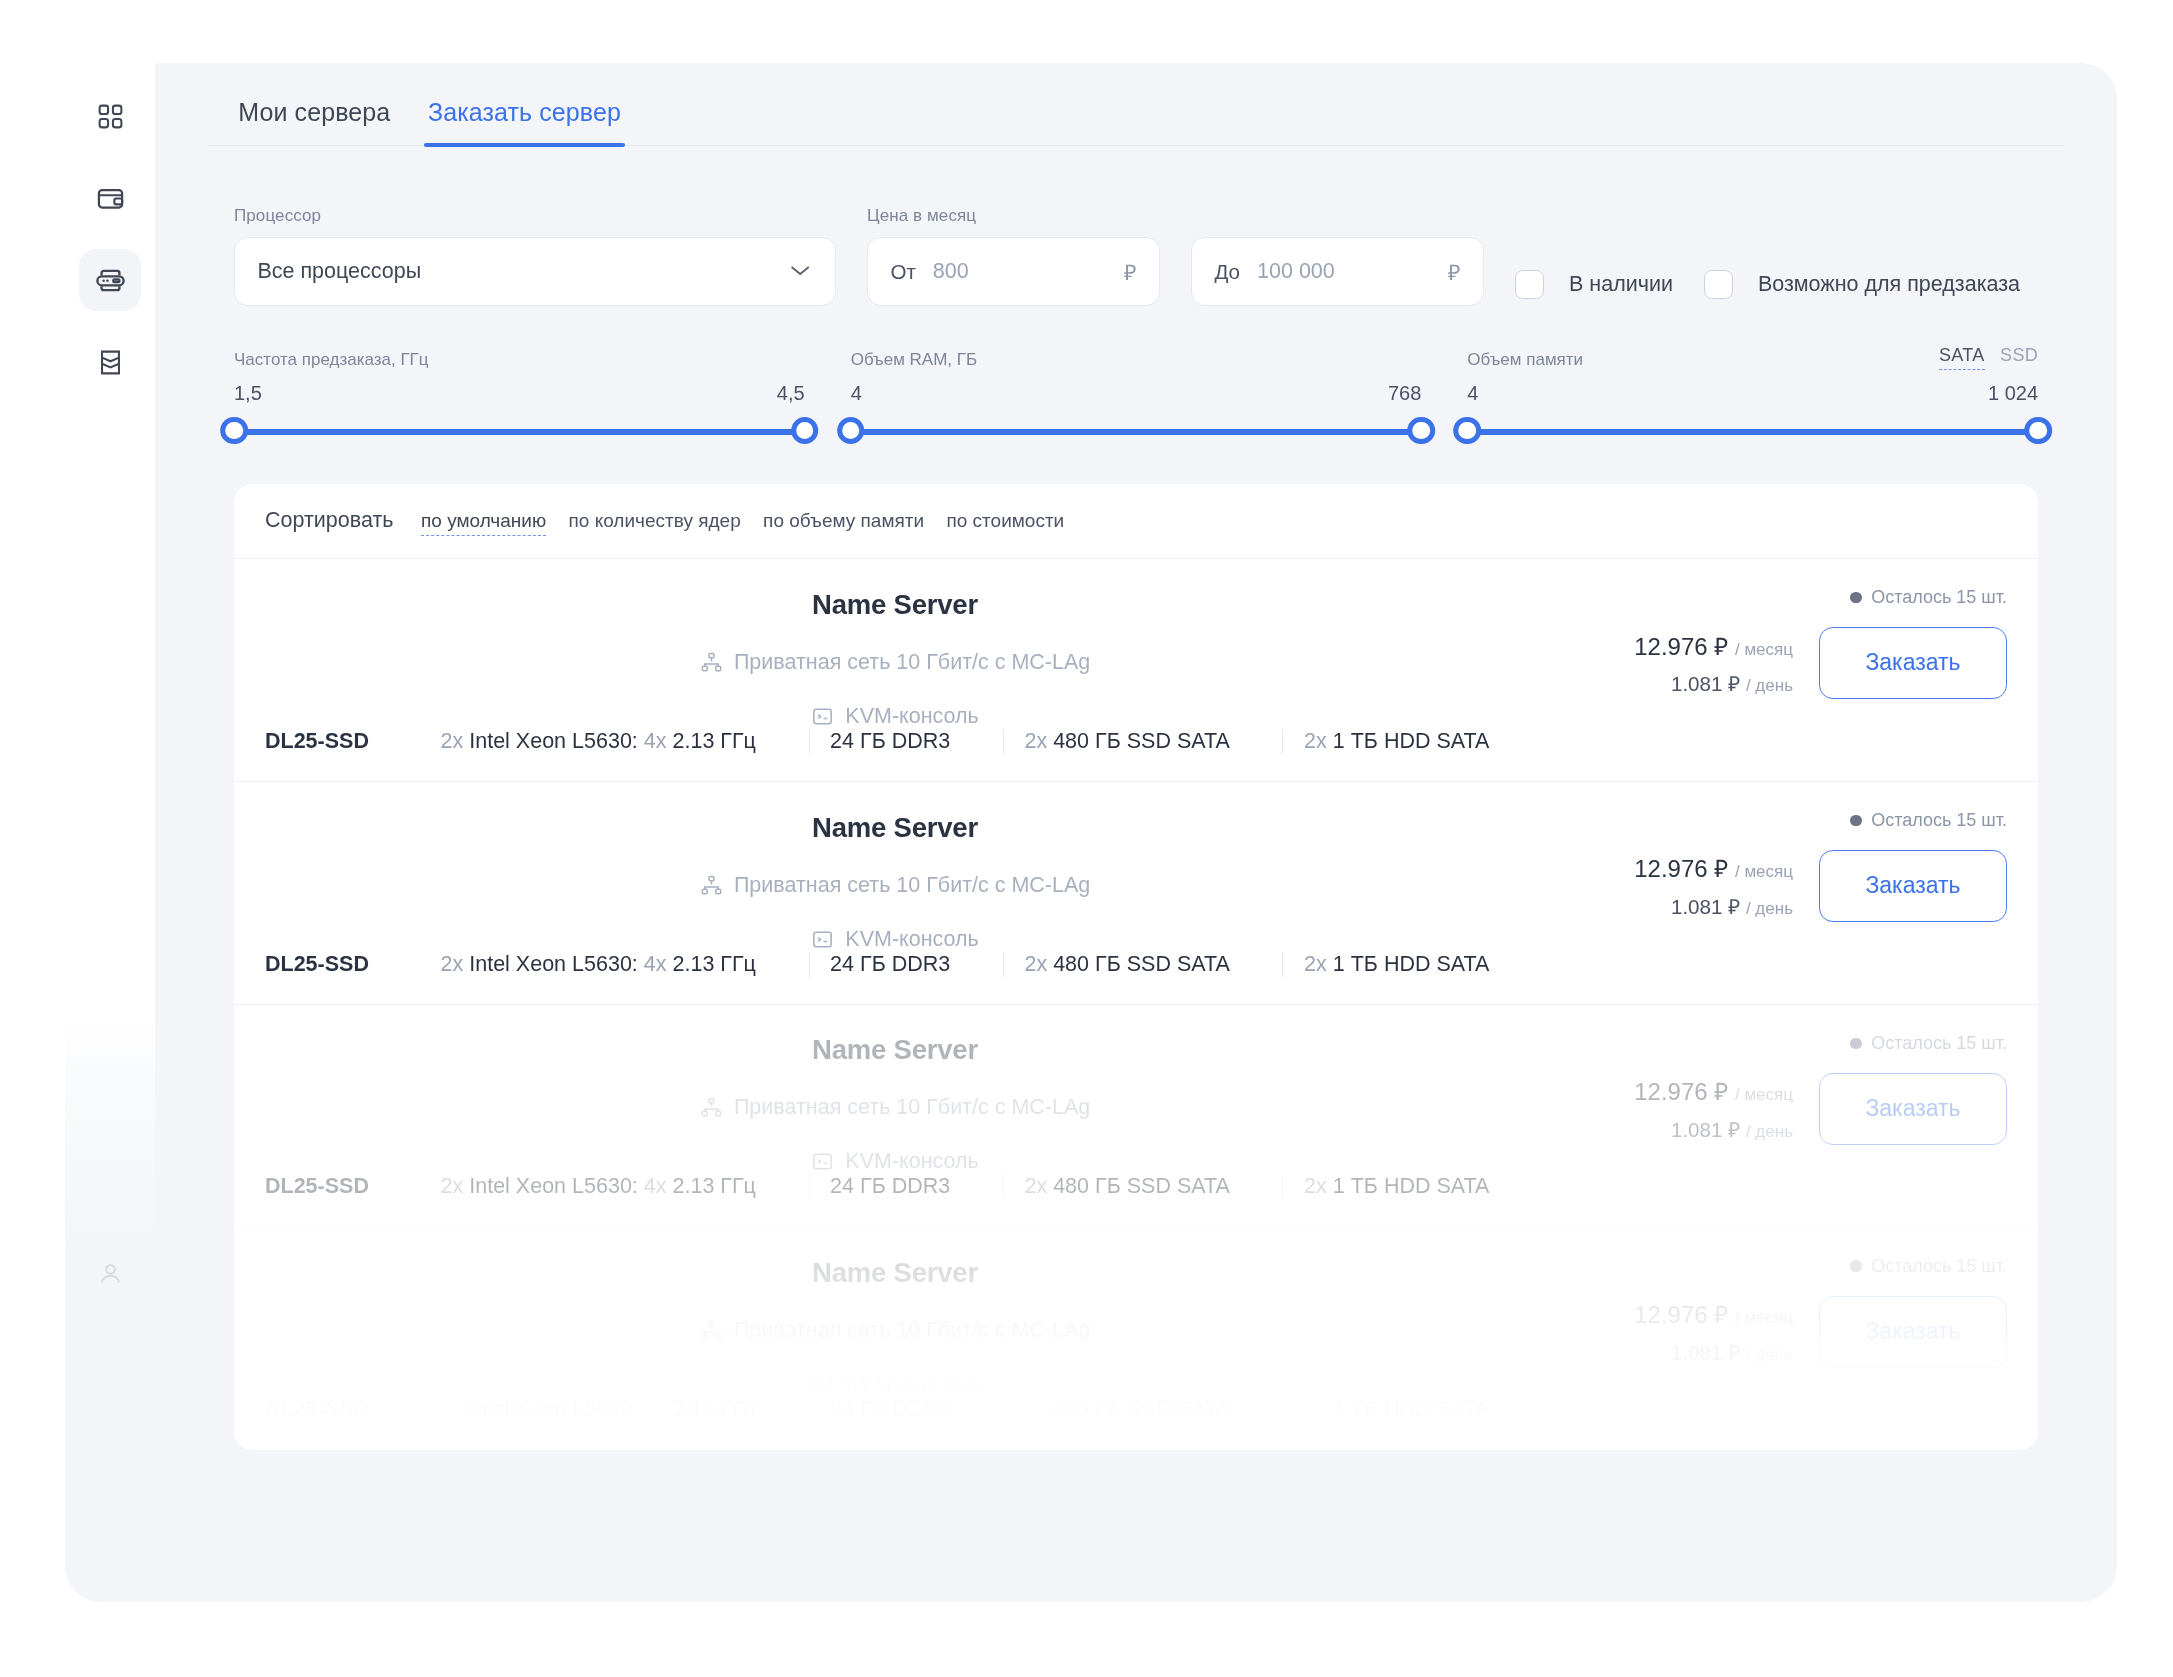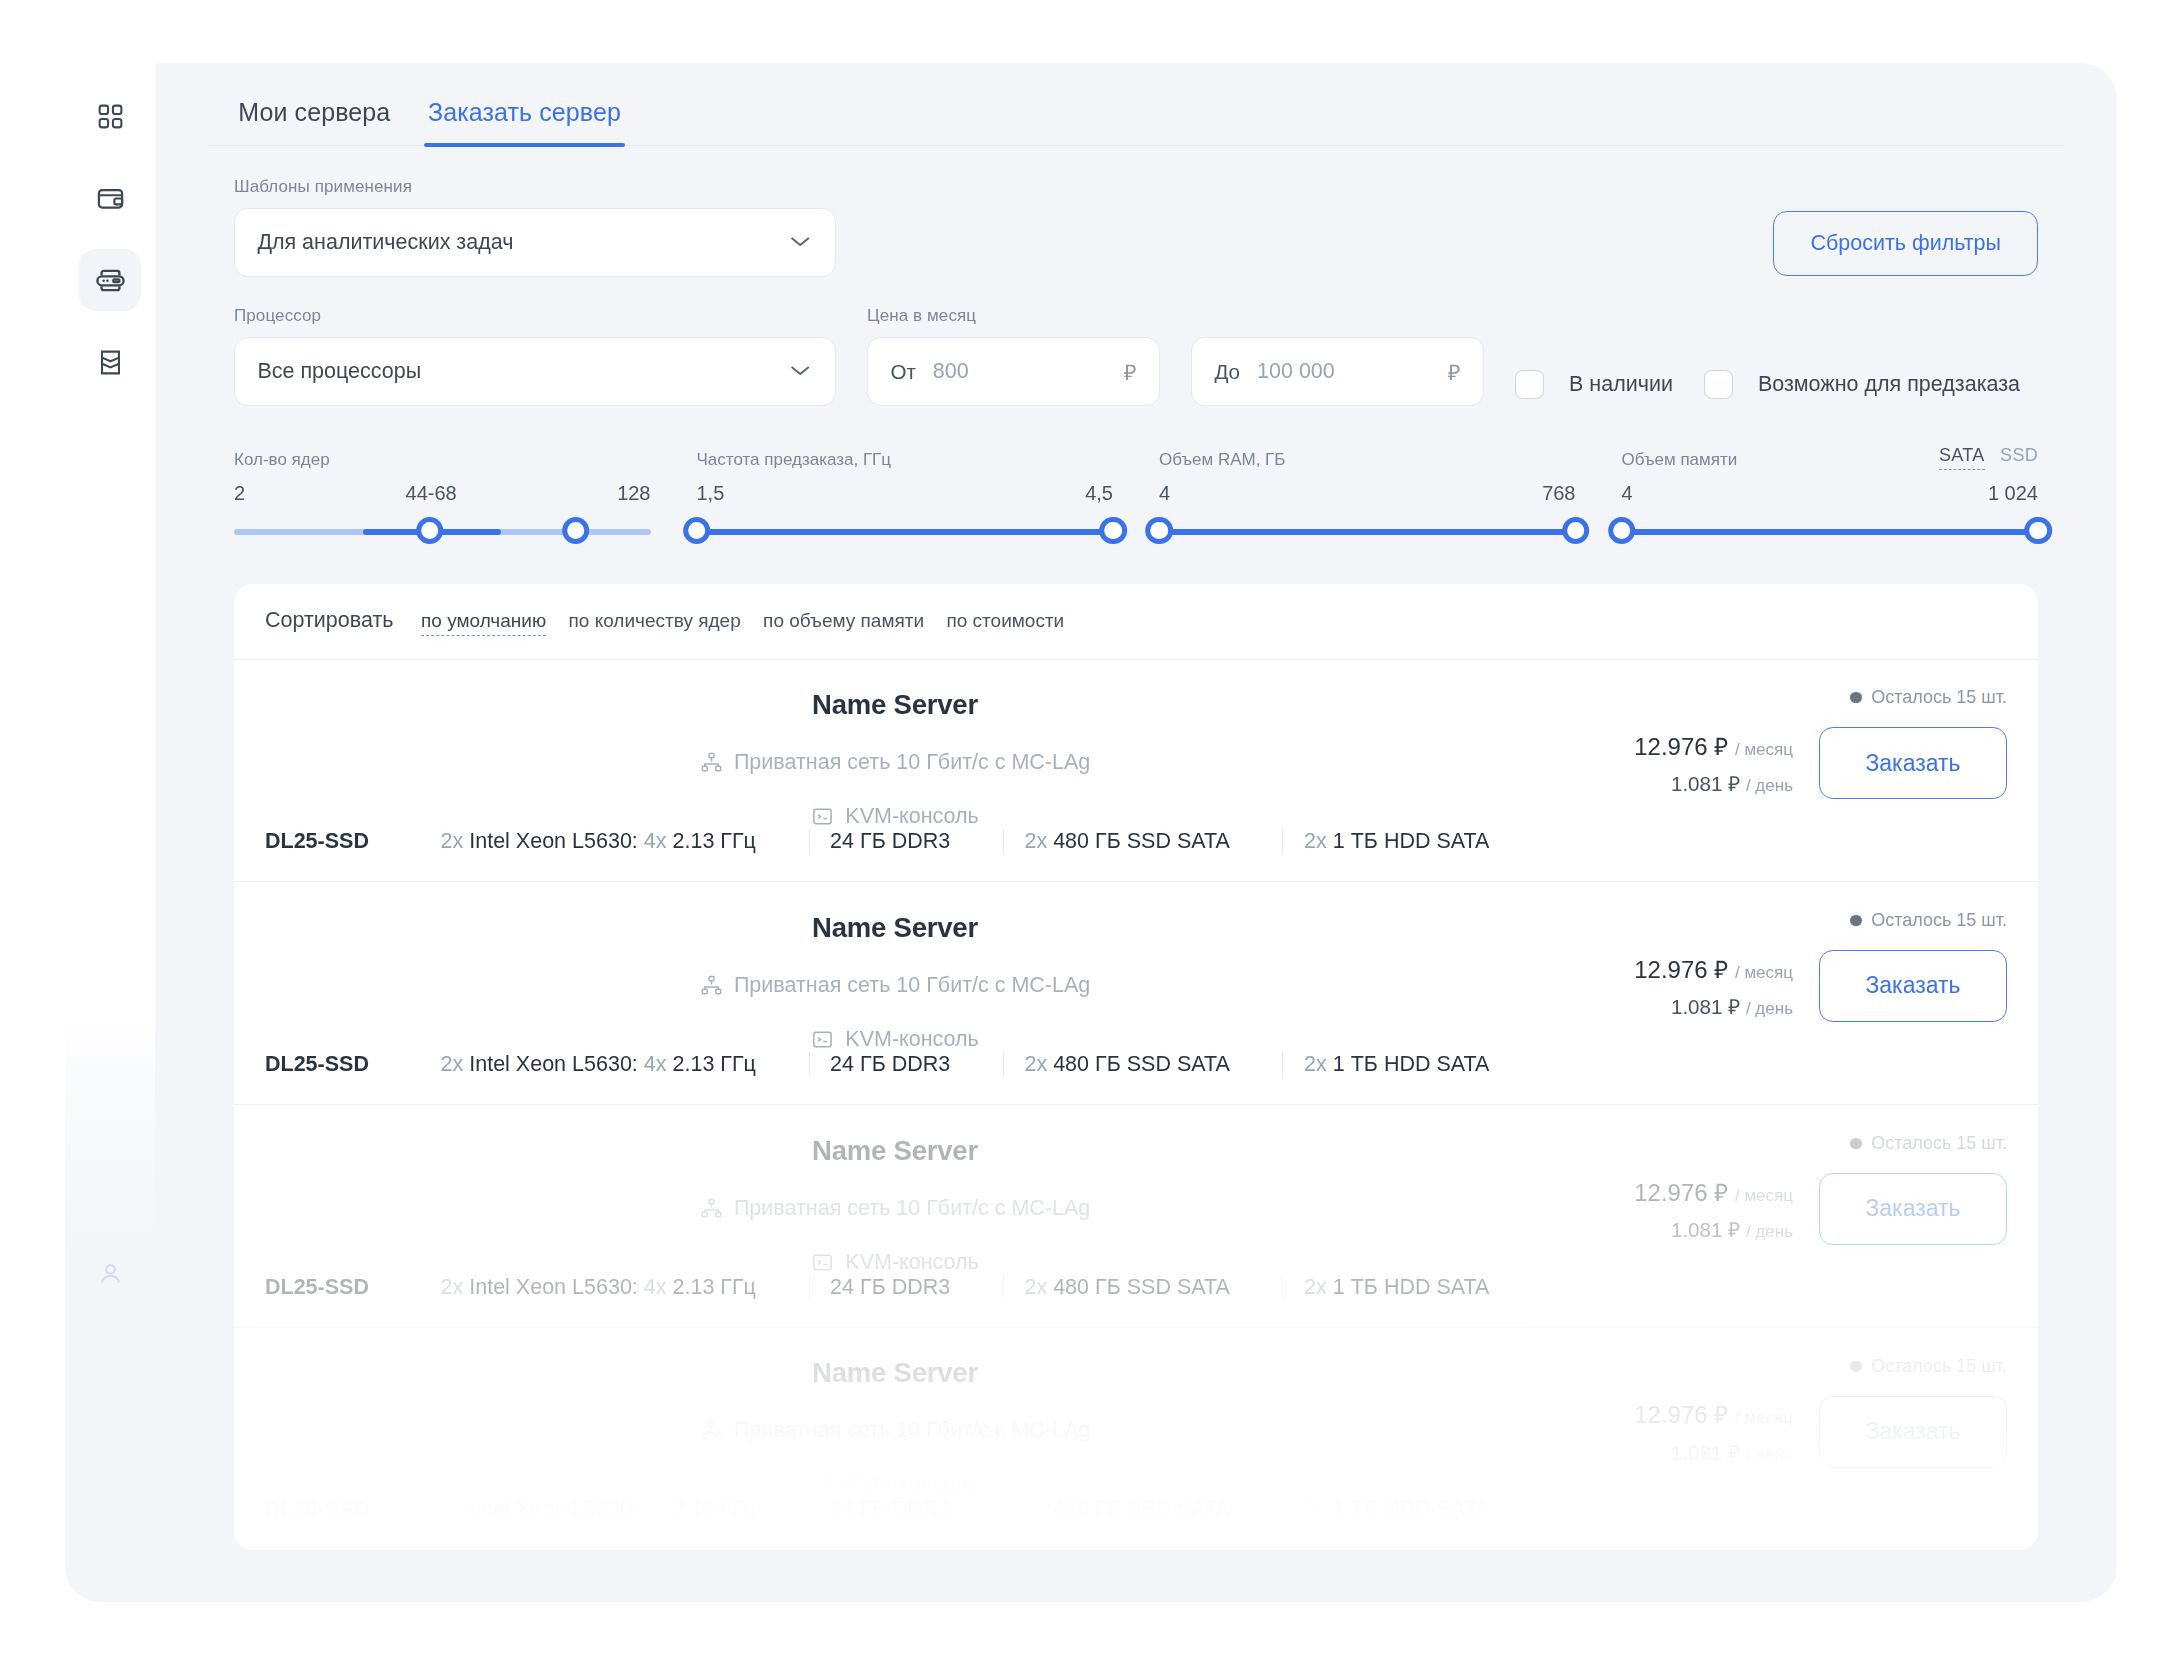--- a/index.html
+++ b/index.html
@@ -293,34 +293,20 @@
 
   <div class="main">
 
     <div class="tabs">
       <div class="tab">Мои сервера</div>
       <div class="tab active">Заказать сервер</div>
     </div>
 
     <div class="filters">
 
-      <div class="row1">
-        <div>
-          <div class="field-label">Шаблоны применения</div>
-          <div class="select-box">
-            <span class="val">Для аналитических задач</span>
-            <span class="chev">
-              <svg width="22.4" height="13.8" viewBox="0 0 26 16" fill="none" stroke="#5a6375" stroke-width="2.2">
-                  <path d="M3 4l10 8 10-8"></path>
-                </svg>
-            </span>
-          </div>
-        </div>
-        <button class="reset-btn">Сбросить фильтры</button>
-      </div>
 
       <div class="row2">
         <div>
           <div class="field-label">Процессор</div>
           <div class="select-box">
             <span class="val">Все процессоры</span>
             <span class="chev">
               <svg width="22.4" height="13.8" viewBox="0 0 26 16" fill="none" stroke="#5a6375" stroke-width="2.2">
                   <path d="M3 4l10 8 10-8"></path>
                 </svg>
@@ -349,36 +335,20 @@
           <span class="chk-label">В наличии</span>
         </div>
         <div class="chk-wrap">
           <span class="chk"></span>
           <span class="chk-label">Возможно для предзаказа</span>
         </div>
       </div>
 
       <div class="sliders">
 
-        <div class="slider-col">
-          <div class="sl-head">
-            <span>Кол-во ядер</span>
-          </div>
-          <div class="sl-minmax">
-            <span>2</span>
-            <span class="sl-mid">44-68</span>
-            <span>128</span>
-          </div>
-          <div class="track-wrap">
-            <div class="track"></div>
-            <div class="track-fill" style="left:31%;width:33%"></div>
-            <div class="handle" style="left:47%"></div>
-            <div class="handle" style="left:82%"></div>
-          </div>
-        </div>
 
         <div class="slider-col">
           <div class="sl-head">
             <span>Частота предзаказа, ГГц</span>
           </div>
           <div class="sl-minmax">
             <span>1,5</span>
             <span>4,5</span>
           </div>
           <div class="track-wrap">

